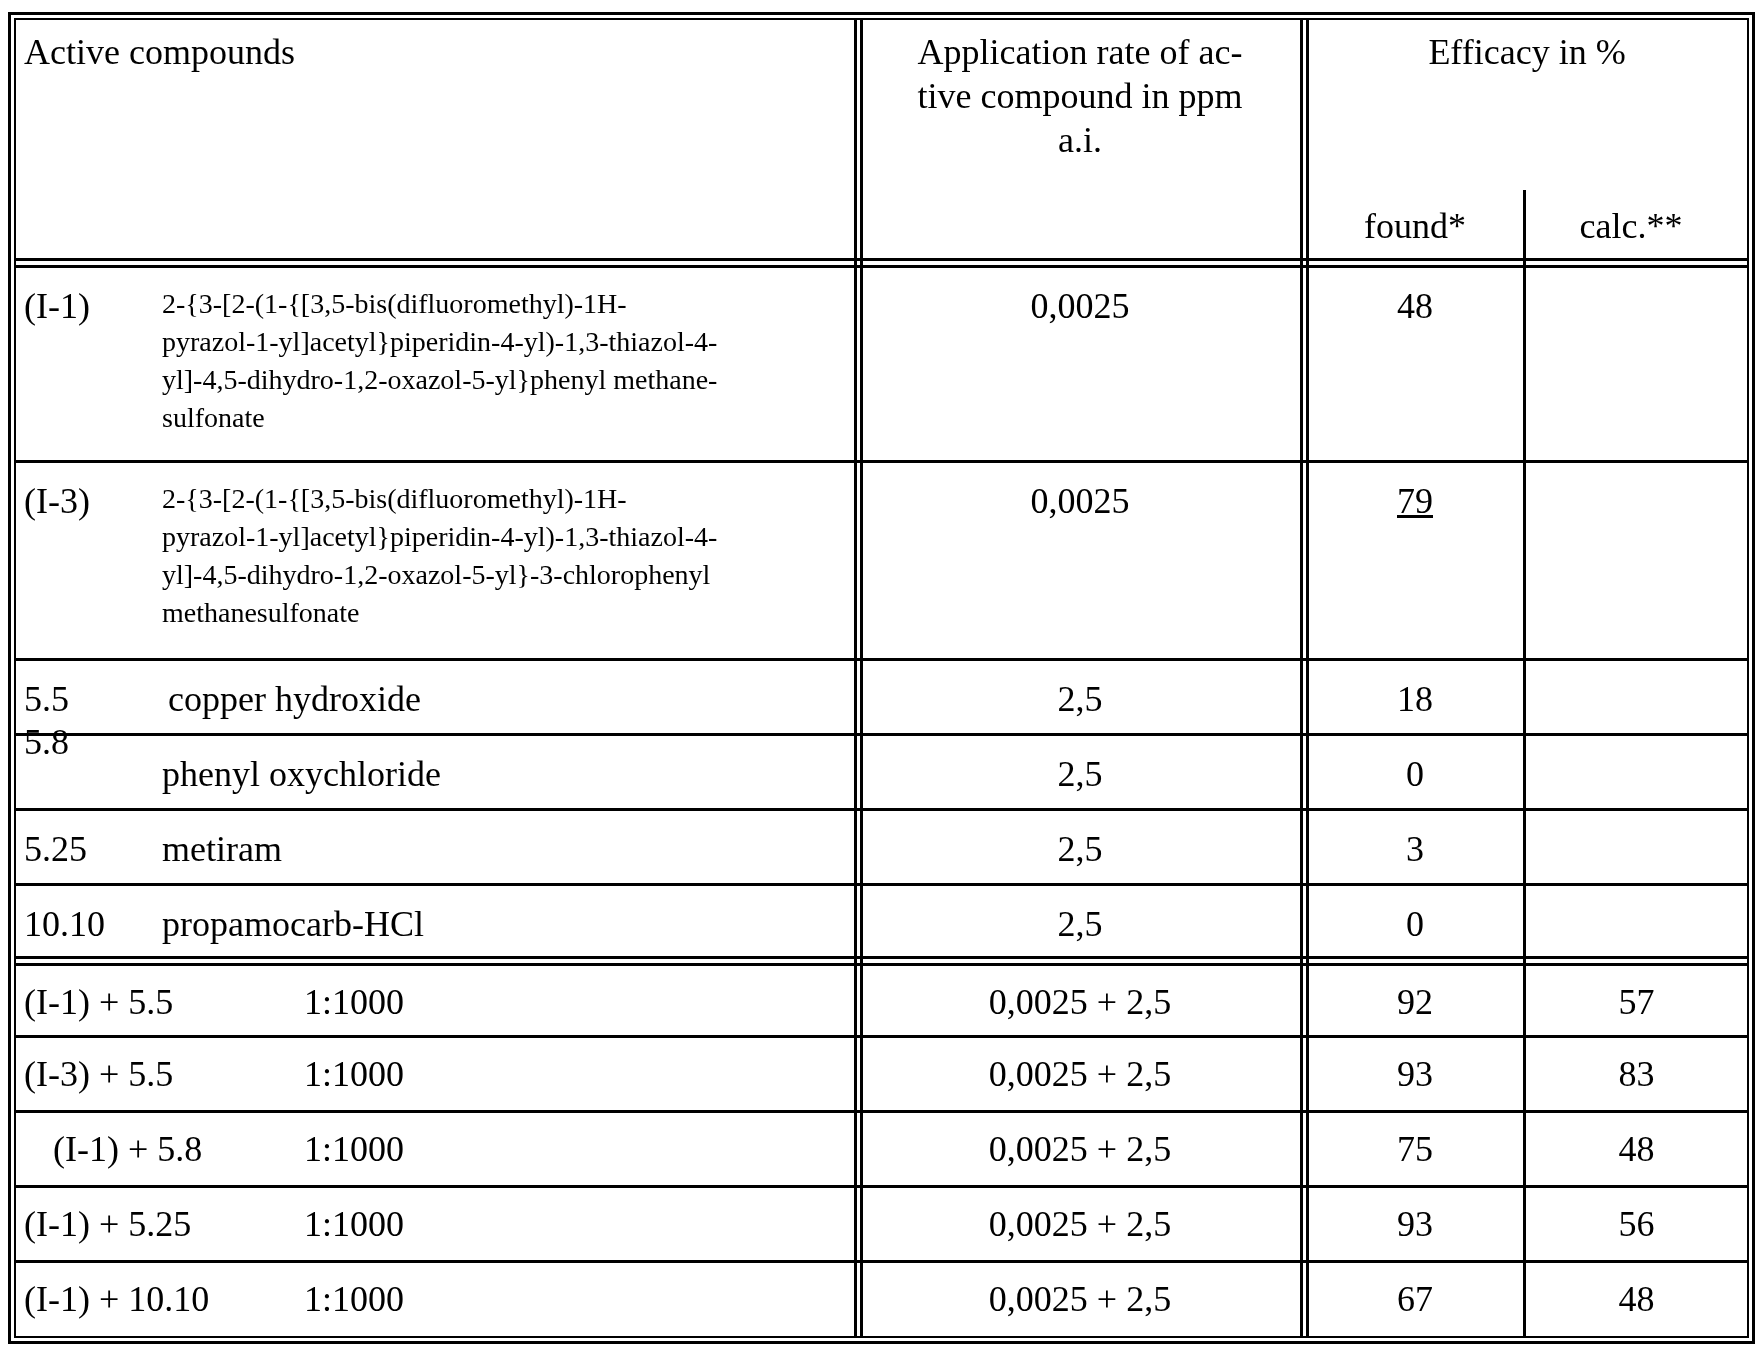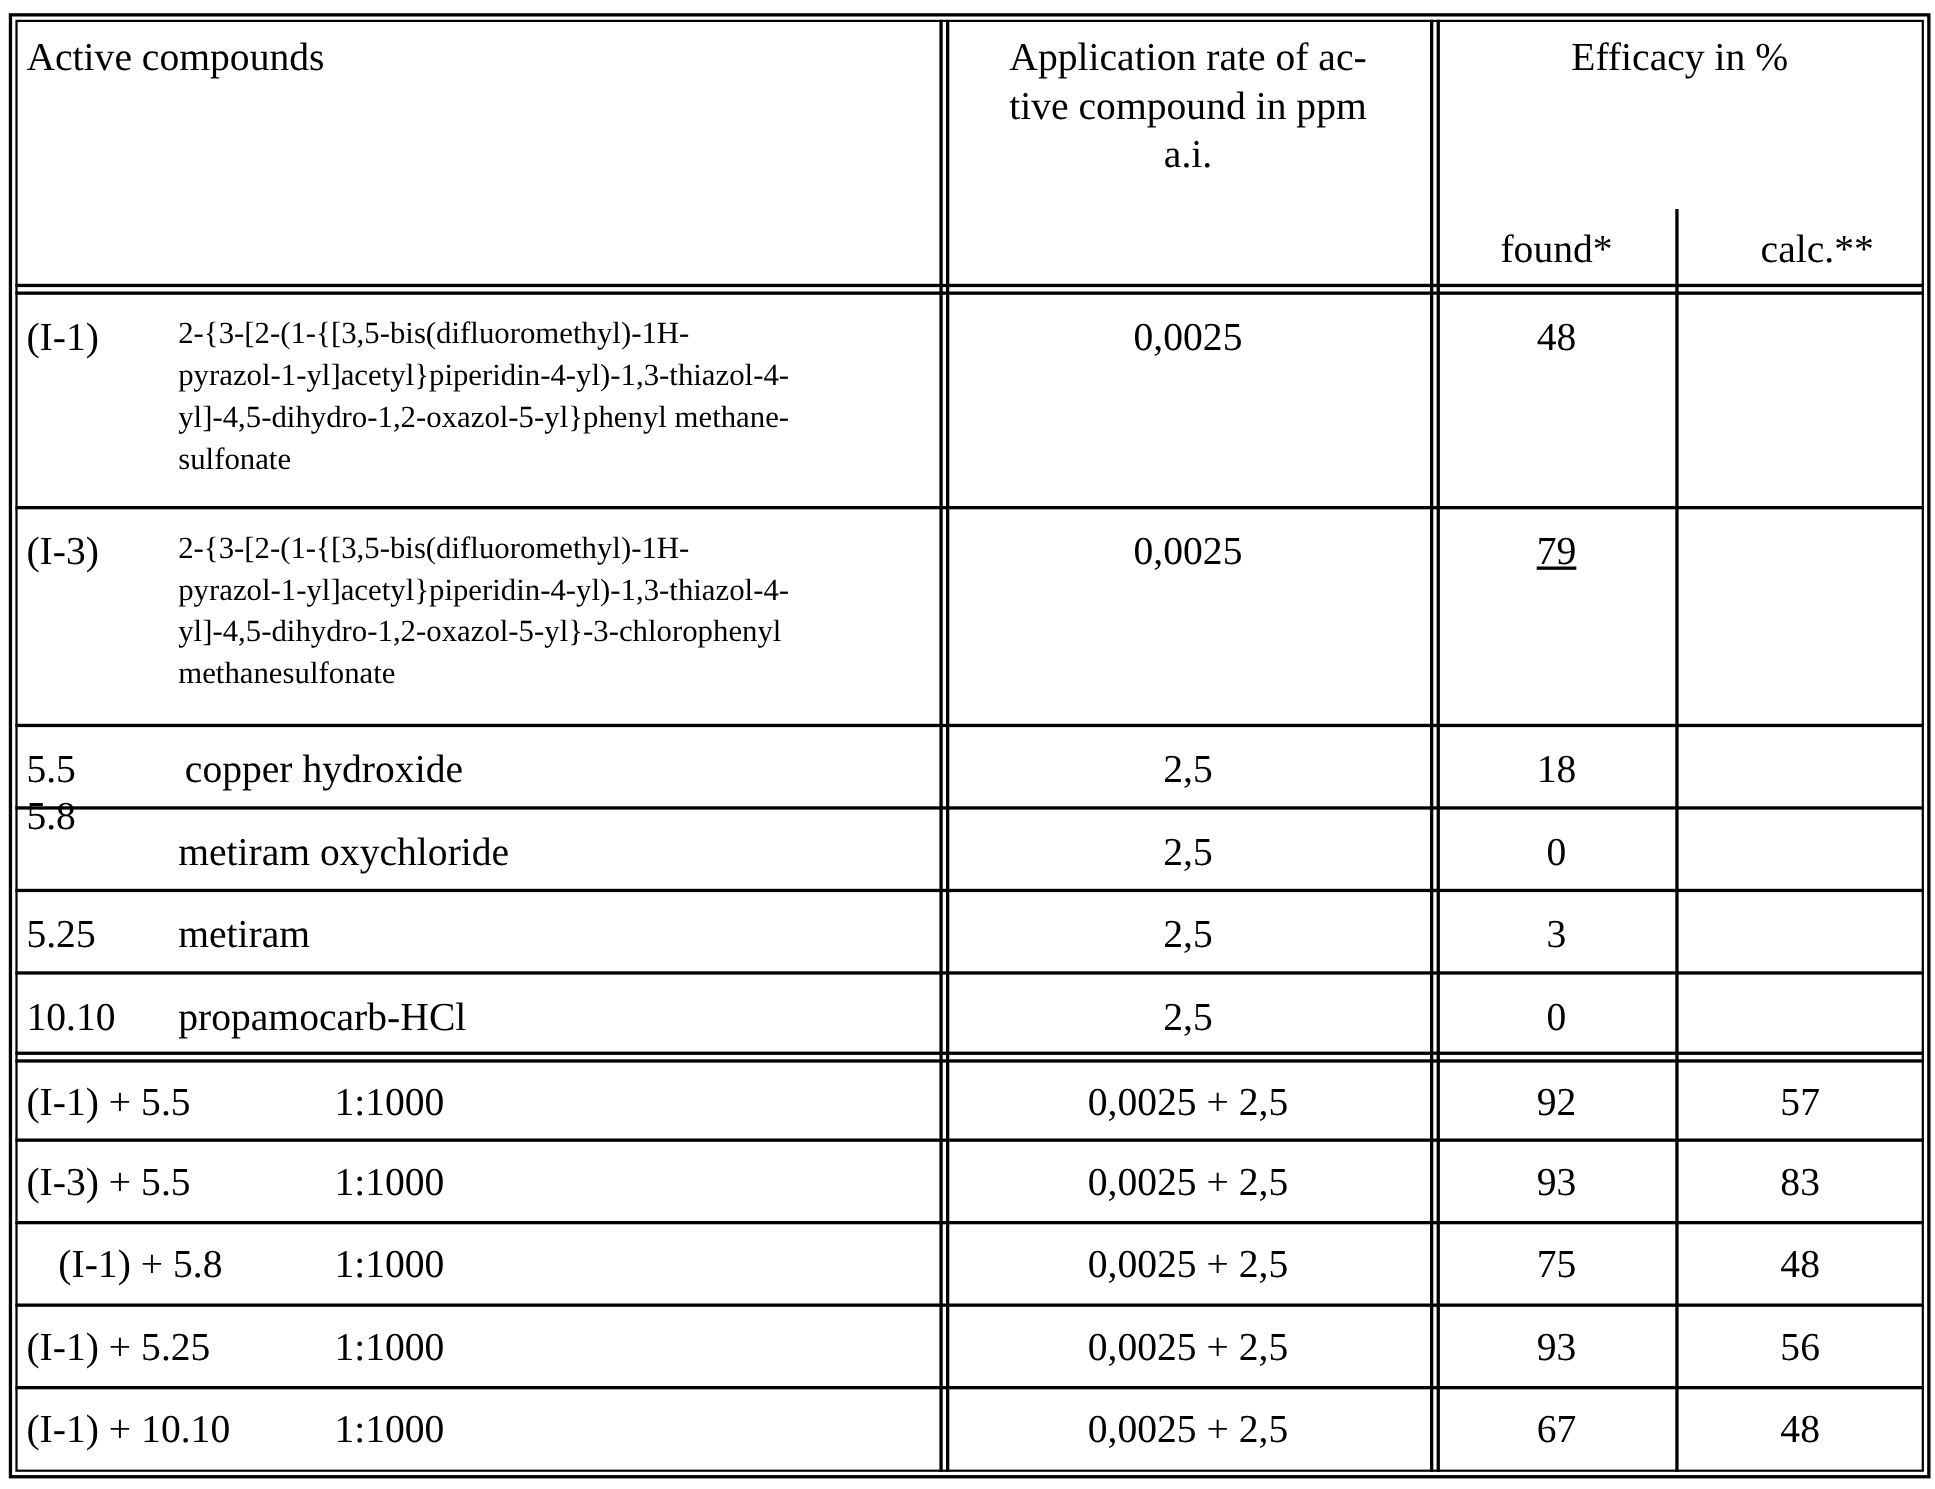--- a/index.html
+++ b/index.html
@@ -39,21 +39,21 @@
     <div class="hl" style="left: 14px; width: 1735px; top: 1185px; height: 3px;"></div>
     <div class="hl" style="left: 14px; width: 1735px; top: 1260px; height: 3px;"></div>
   </div>
 <div id="content">
     <div class="lbl t36" style="left: 24px; top: 30px;">Active compounds</div>
     <div class="lbl t36 center" style="left: 863px; top: 30px; width: 434px;">Application rate of ac-</div>
     <div class="lbl t36 center" style="left: 863px; top: 74px; width: 434px;">tive compound in ppm</div>
     <div class="lbl t36 center" style="left: 863px; top: 118px; width: 434px;">a.i.</div>
     <div class="lbl t36 center" style="left: 1309px; top: 30px; width: 436px;">Efficacy in %</div>
     <div class="lbl t36 center" style="left: 1309px; top: 204px; width: 212px;">found*</div>
-    <div class="lbl t36 center" style="left: 1526px; top: 204px; width: 210px; margin-left: 21px;">calc.**</div>
+    <div class="lbl t36 center" style="left: 1526px; top: 204px; width: 210px;">calc.**</div>
     <div class="lbl t36" style="left: 24px; top: 284px; width: 130px;">(I-1)</div>
     <div class="lbl t28" style="left: 162px; top: 286px; width: 690px;">2-{3-[2-(1-{[3,5-bis(difluoromethyl)-1H-</div>
     <div class="lbl t28" style="left: 162px; top: 324px; width: 690px;">pyrazol-1-yl]acetyl}piperidin-4-yl)-1,3-thiazol-4-</div>
     <div class="lbl t28" style="left: 162px; top: 362px; width: 690px;">yl]-4,5-dihydro-1,2-oxazol-5-yl}phenyl methane-</div>
     <div class="lbl t28" style="left: 162px; top: 400px; width: 690px;">sulfonate</div>
     <div class="lbl t36 center" style="left: 863px; top: 284px; width: 434px;">0,0025</div>
     <div class="lbl t36 center" style="left: 1309px; top: 284px; width: 212px;">48</div>
     <div class="lbl t36 center" style="left: 1526px; top: 284px; width: 221px;"></div>
     <div class="lbl t36" style="left: 24px; top: 479px; width: 130px;">(I-3)</div>
     <div class="lbl t28" style="left: 162px; top: 481px; width: 690px;">2-{3-[2-(1-{[3,5-bis(difluoromethyl)-1H-</div>
@@ -62,21 +62,21 @@
     <div class="lbl t28" style="left: 162px; top: 595px; width: 690px;">methanesulfonate</div>
     <div class="lbl t36 center" style="left: 863px; top: 479px; width: 434px;">0,0025</div>
     <div class="lbl t36 center" style="left: 1309px; top: 479px; width: 212px; text-decoration: underline;">79</div>
     <div class="lbl t36 center" style="left: 1526px; top: 479px; width: 221px;"></div>
     <div class="lbl t36" style="left: 24px; top: 677px; width: 130px;">5.5</div>
     <div class="lbl t36" style="left: 168px; top: 677px; width: 690px;">copper hydroxide</div>
     <div class="lbl t36 center" style="left: 863px; top: 677px; width: 434px;">2,5</div>
     <div class="lbl t36 center" style="left: 1309px; top: 677px; width: 212px;">18</div>
     <div class="lbl t36 center" style="left: 1526px; top: 677px; width: 221px;"></div>
     <div class="lbl t36" style="left: 24px; top: 720px; width: 130px;">5.8</div>
-    <div class="lbl t36" style="left: 162px; top: 752px; width: 690px;">metiram oxychloride</div>
+    <div class="lbl t36" style="left: 162px; top: 752px; width: 690px;">phenyl oxychloride</div>
     <div class="lbl t36 center" style="left: 863px; top: 752px; width: 434px;">2,5</div>
     <div class="lbl t36 center" style="left: 1309px; top: 752px; width: 212px;">0</div>
     <div class="lbl t36 center" style="left: 1526px; top: 752px; width: 221px;"></div>
     <div class="lbl t36" style="left: 24px; top: 827px; width: 130px;">5.25</div>
     <div class="lbl t36" style="left: 162px; top: 827px; width: 690px;">metiram</div>
     <div class="lbl t36 center" style="left: 863px; top: 827px; width: 434px;">2,5</div>
     <div class="lbl t36 center" style="left: 1309px; top: 827px; width: 212px;">3</div>
     <div class="lbl t36 center" style="left: 1526px; top: 827px; width: 221px;"></div>
     <div class="lbl t36" style="left: 24px; top: 902px; width: 130px;">10.10</div>
     <div class="lbl t36" style="left: 162px; top: 902px; width: 690px;">propamocarb-HCl</div>

